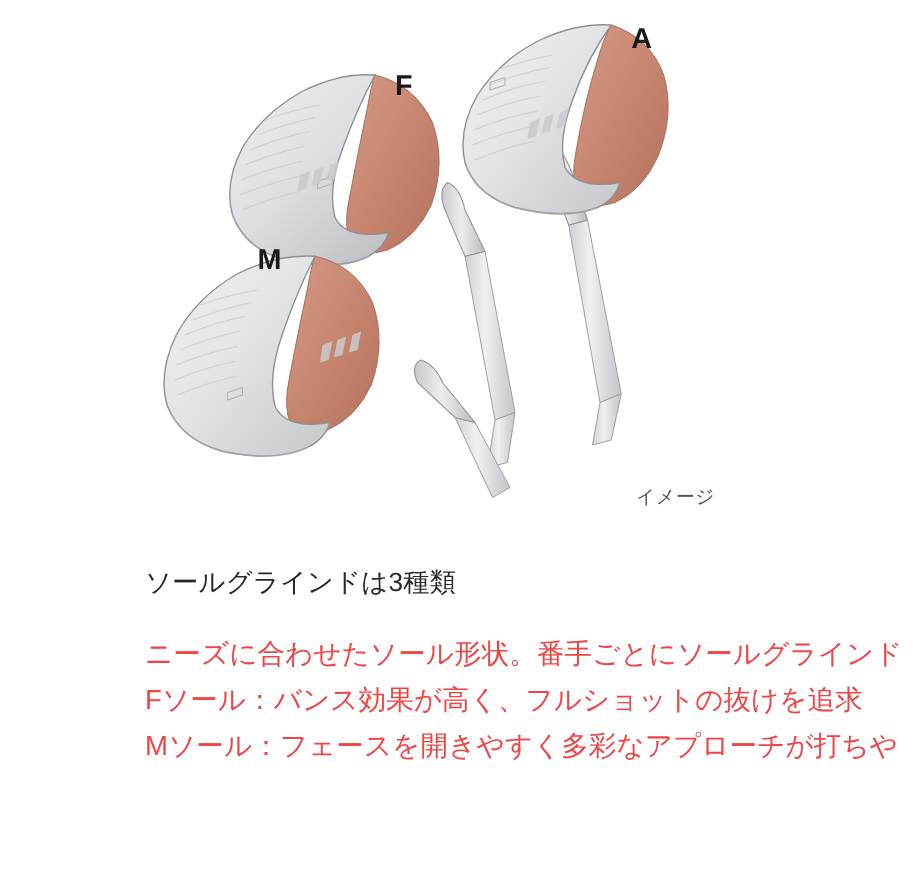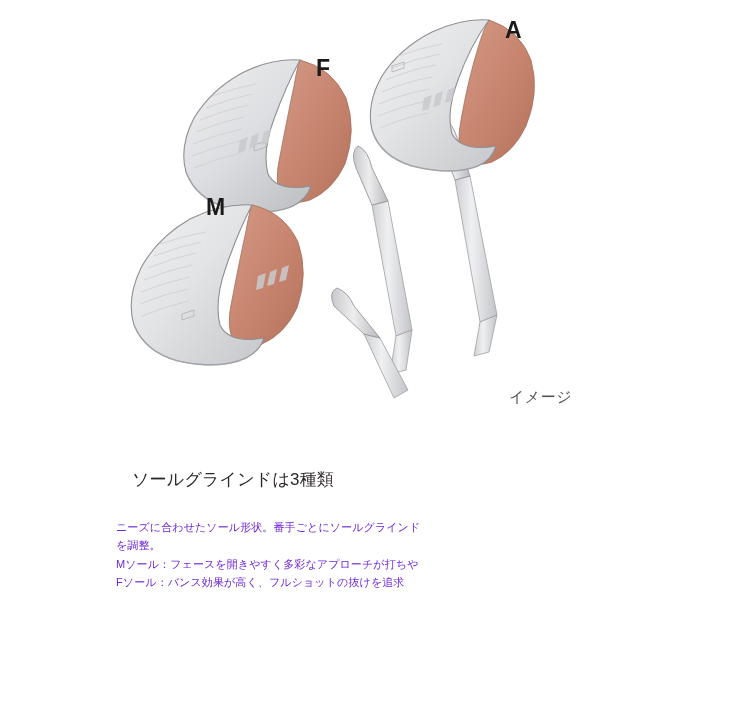--- a/index.html
+++ b/index.html
@@ -56,35 +56,35 @@
     position: absolute;
     left: 0;
     top: 425px;
     width: 730px;
     padding: 0;
   }
   #heading {
     position: absolute;
     left: 116px;
     top: 27px;
-    font-size: 17px;
+    font-size: 21px;
     font-weight: normal;
     color: #2b2726;
     letter-spacing: 0.2px;
-    margin: 16px;
+    margin: 0;
     white-space: nowrap;
   }
   #body-copy {
     position: absolute;
     left: 116px;
-    top: 93px;
+    top: 80px;
     width: 552px;
-    font-size: 11px;
+    font-size: 22px;
     line-height: 1.68;
-    color: #6d28d9;
+    color: #ef4444;
     letter-spacing: 0.1px;
   }
   #body-copy p {
     margin: 0;
   }
   .nowrap-line {
     white-space: nowrap;
   }
 </style>
 </head>
@@ -216,17 +216,16 @@
   <span class="club-letter" id="letter-m">M</span>
 
   <span id="image-caption">イメージ</span>
 </div>
 
 <div id="text-block">
   <h2 id="heading">ソールグラインドは3種類</h2>
 
   <div id="body-copy">
     <p class="nowrap-line">ニーズに合わせたソール形状。番手ごとにソールグラインド</p>
-    <p class="nowrap-line">を調整。</p>
+    <p class="nowrap-line">Fソール：バンス効果が高く、フルショットの抜けを追求</p>
     <p class="nowrap-line">Mソール：フェースを開きやすく多彩なアプローチが打ちや</p>
-    <p class="nowrap-line">Fソール：バンス効果が高く、フルショットの抜けを追求</p>
   </div>
 </div>
 
 </body></html>

